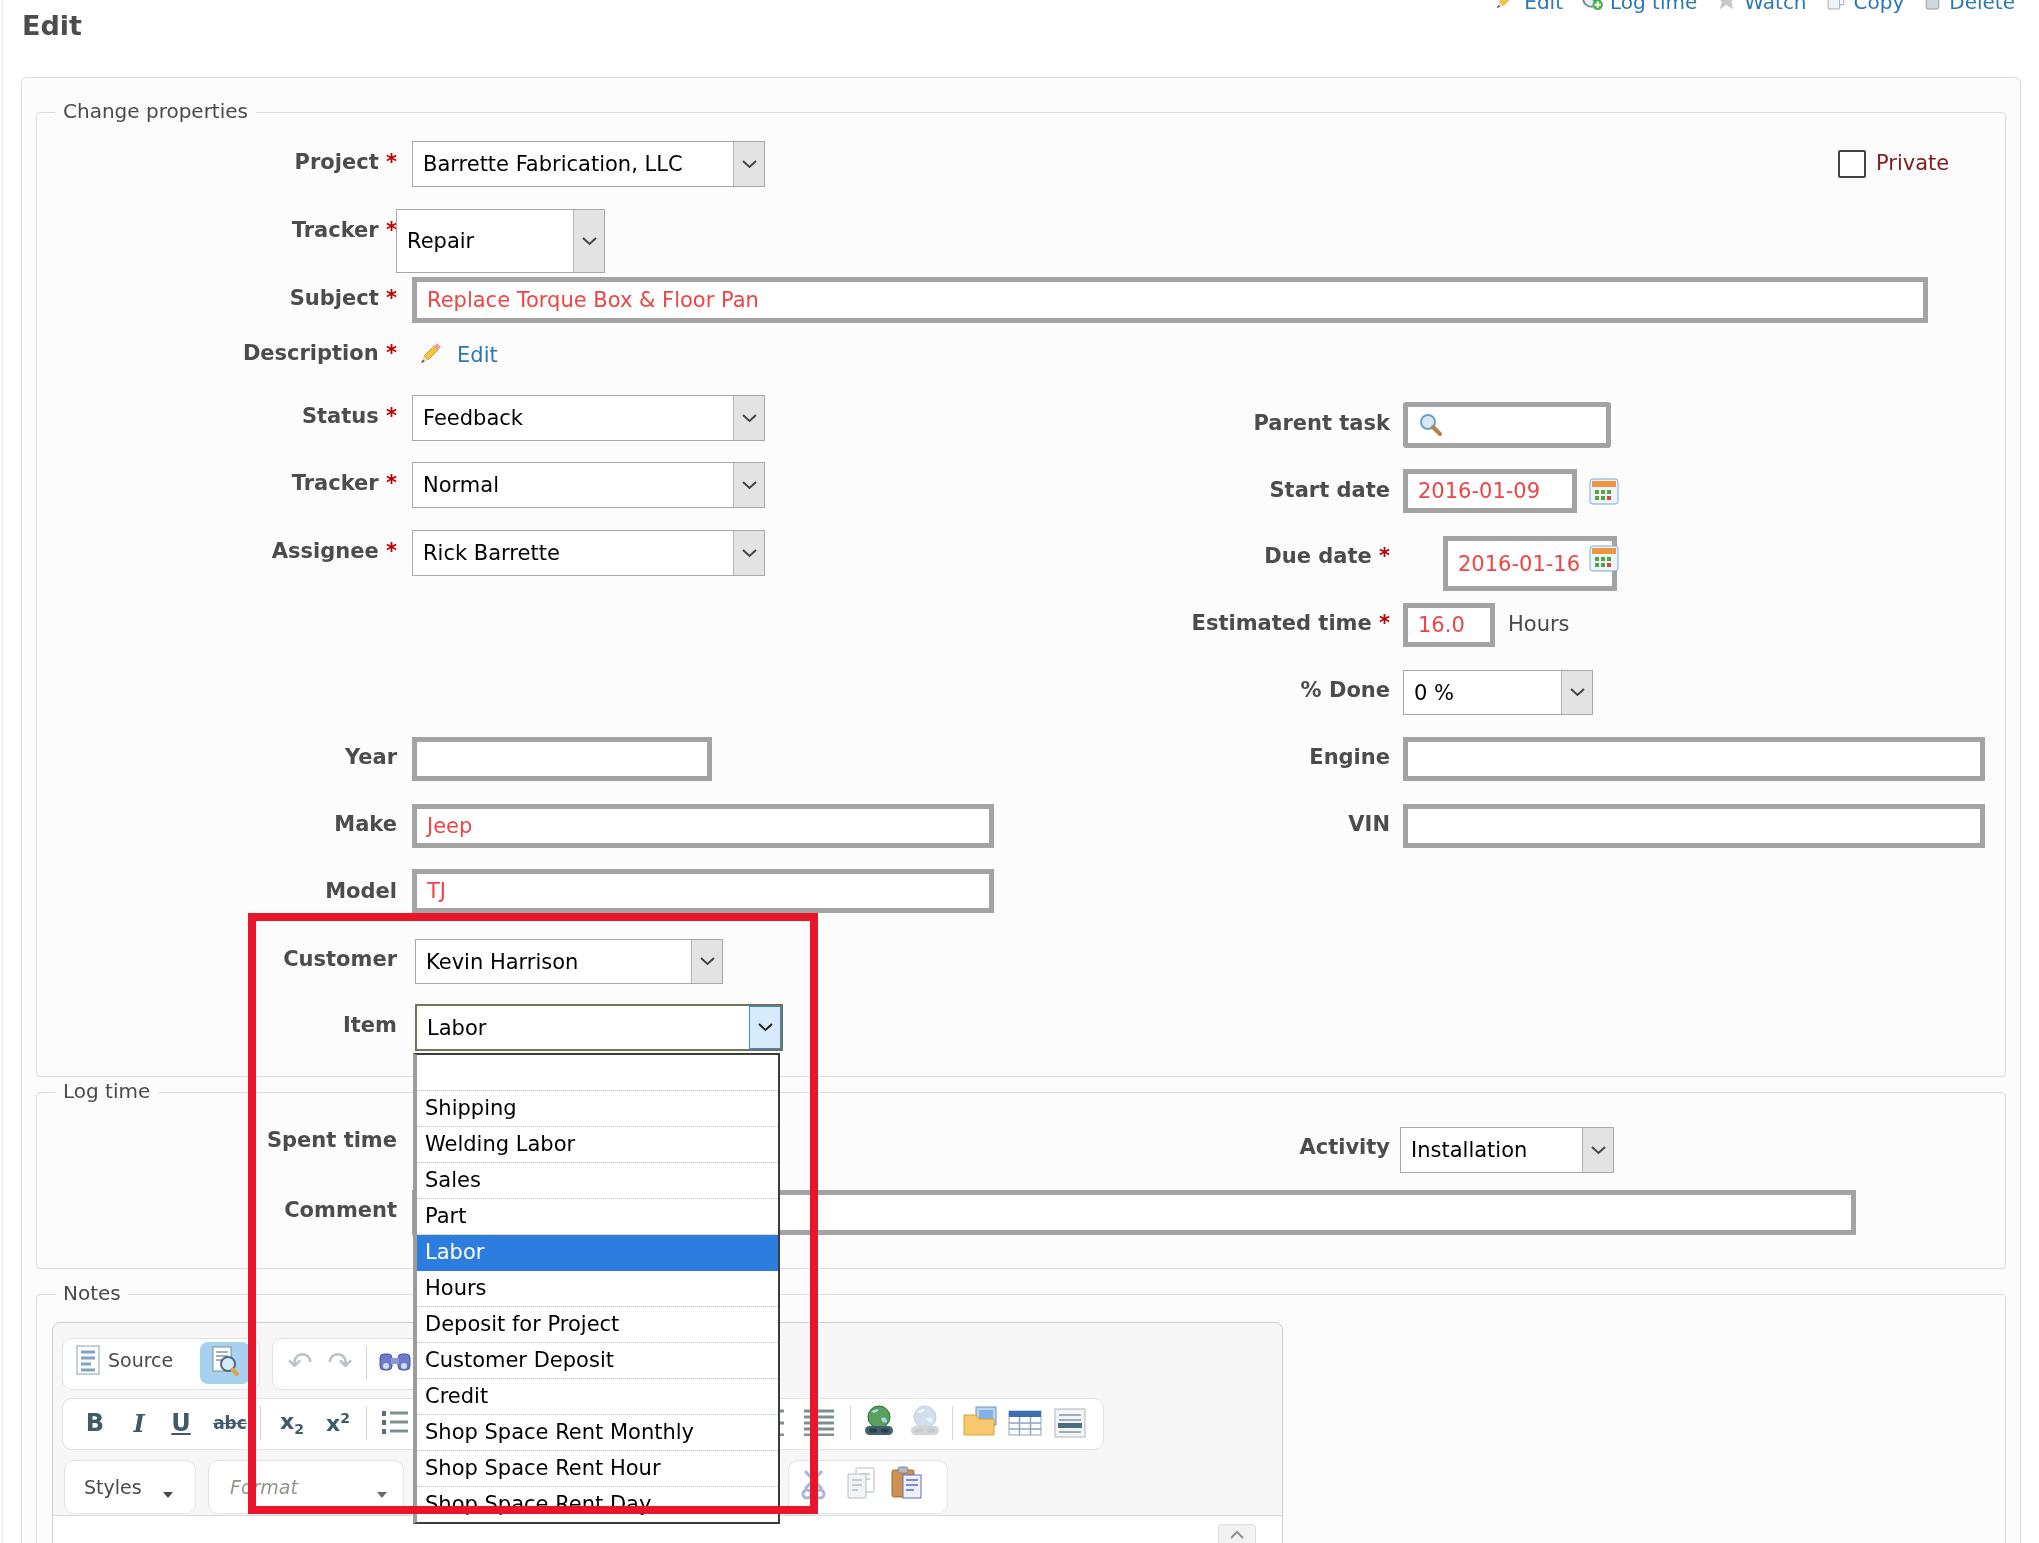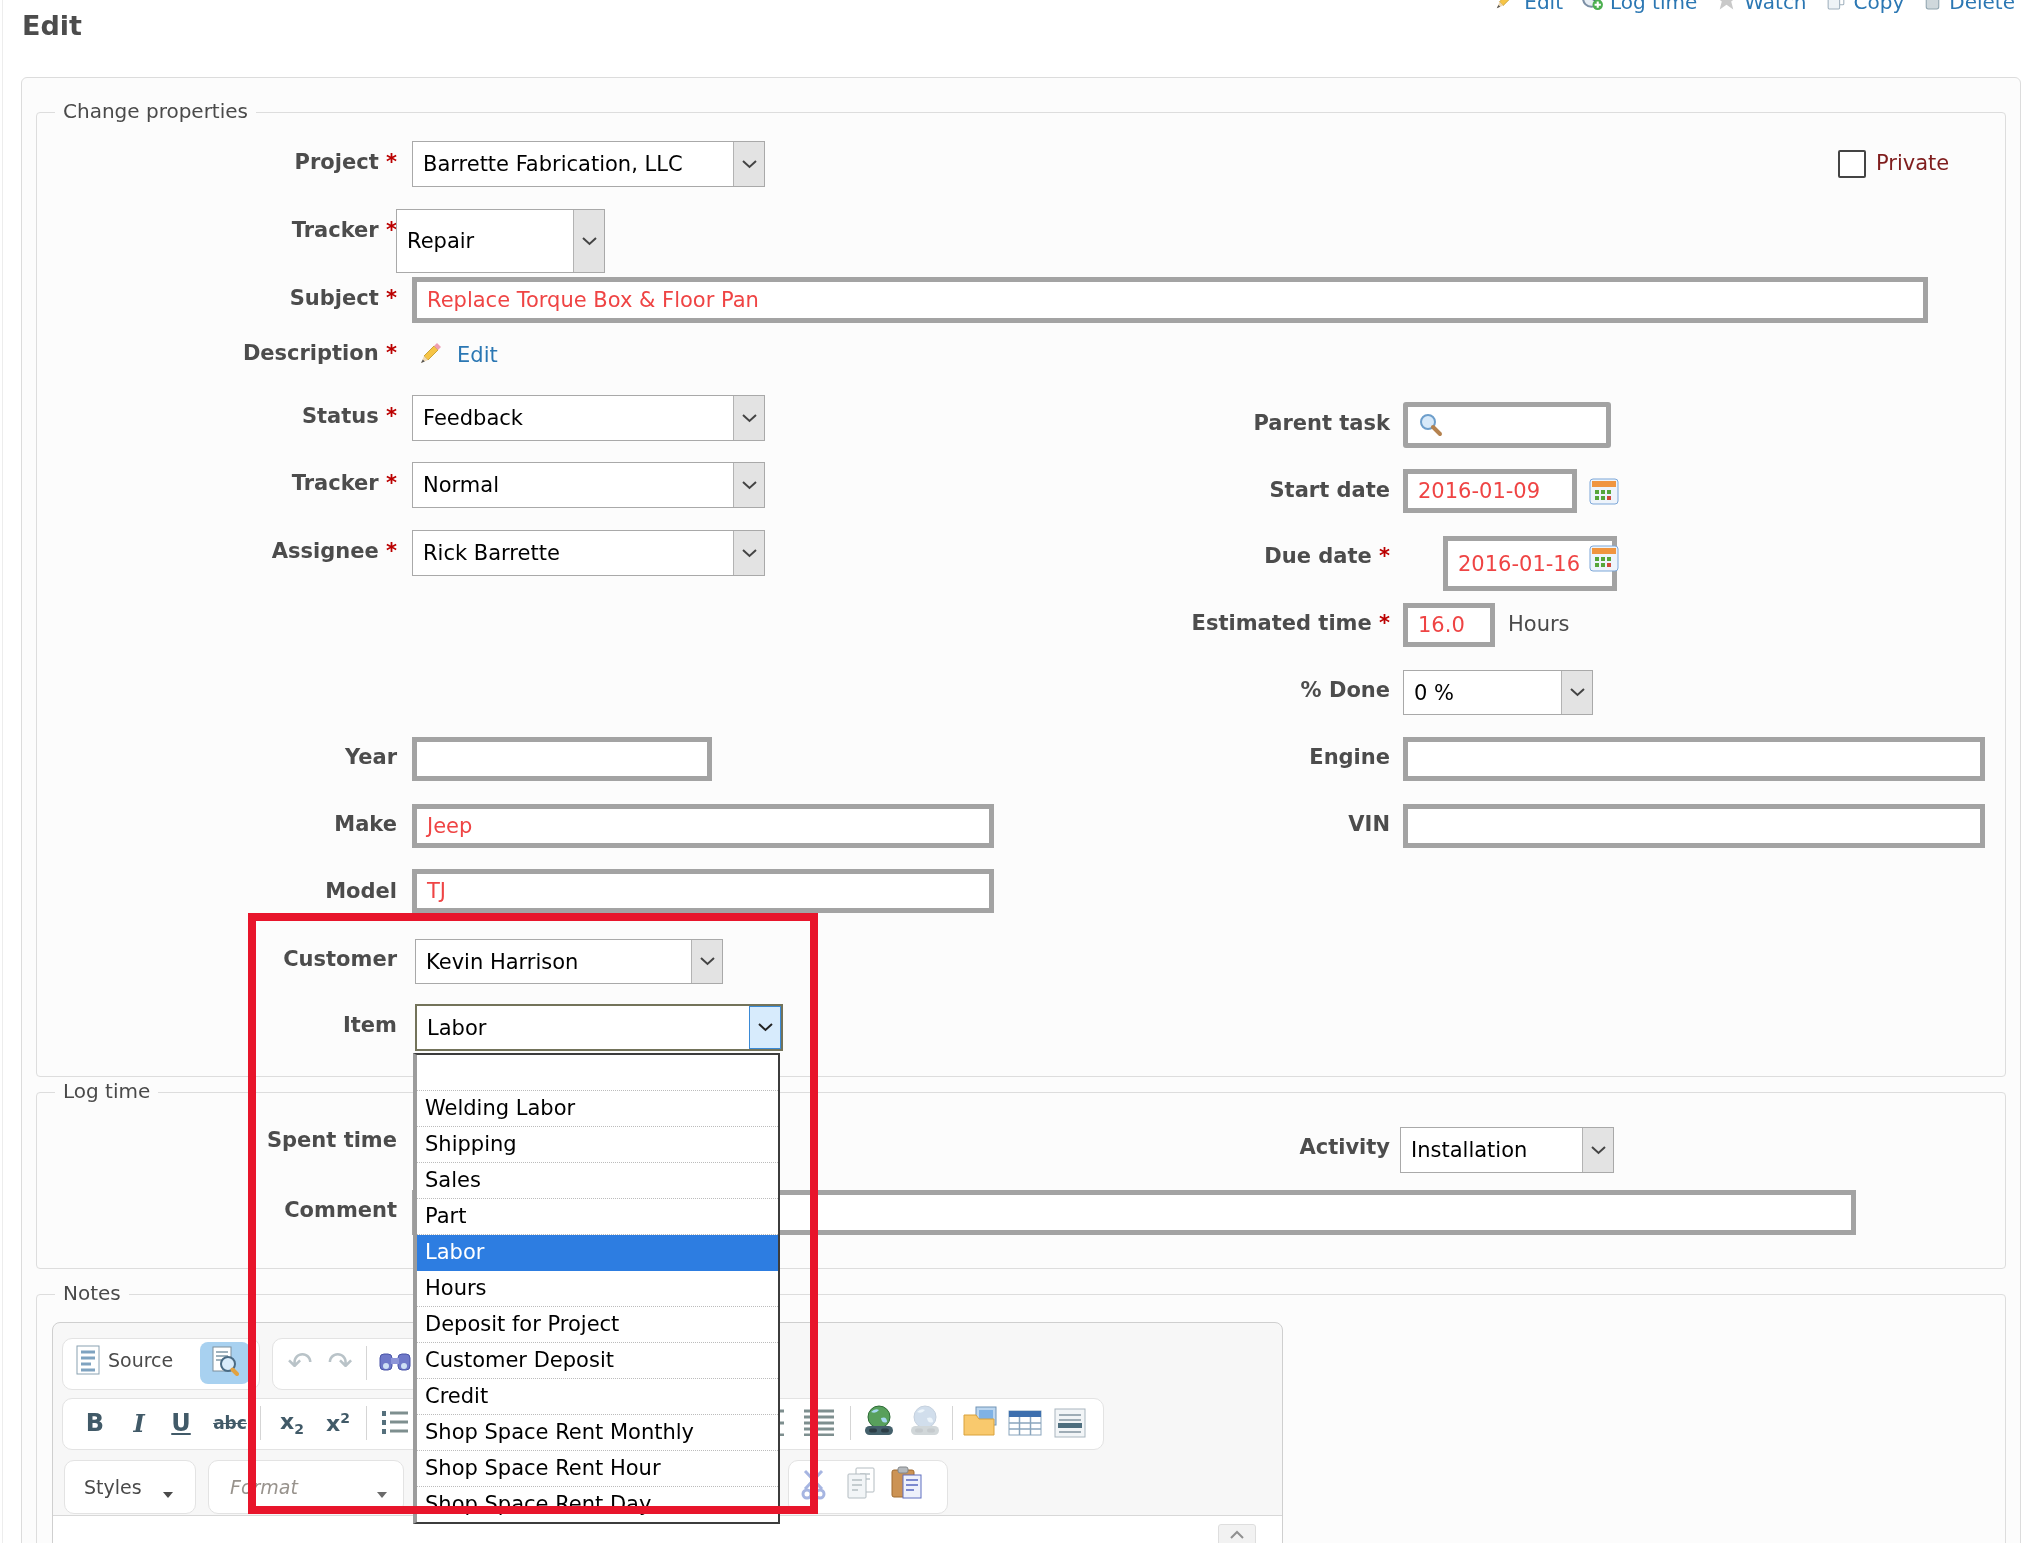--- a/index.html
+++ b/index.html
@@ -517,22 +517,22 @@
 
   <div class="econtent"></div>
   <div class="scrollup">
       <svg width="16" height="10" viewBox="0 0 16 10">
         <path d="M2 8l6-6 6 6" fill="none" stroke="#909090" stroke-width="2"></path>
       </svg>
     </div>
 
   <div class="dd">
     <div class="opt"></div>
+    <div class="opt">Shipping</div>
     <div class="opt">Welding Labor</div>
-    <div class="opt">Shipping</div>
     <div class="opt">Sales</div>
     <div class="opt">Part</div>
     <div class="opt selected">Labor</div>
     <div class="opt">Hours</div>
     <div class="opt">Deposit for Project</div>
     <div class="opt">Customer Deposit</div>
     <div class="opt">Credit</div>
     <div class="opt">Shop Space Rent Monthly</div>
     <div class="opt">Shop Space Rent Hour</div>
     <div class="opt">Shop Space Rent Day</div>

